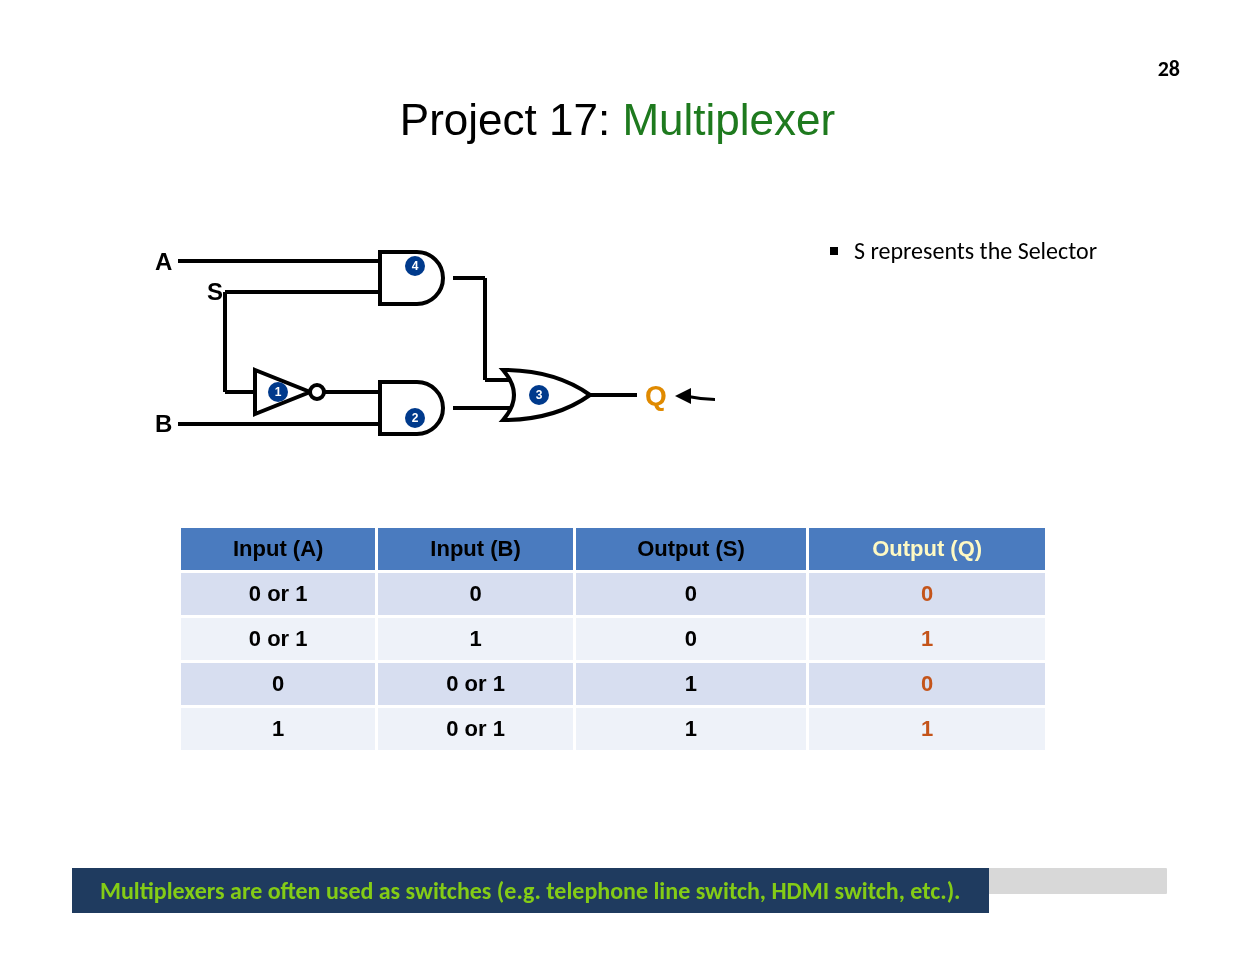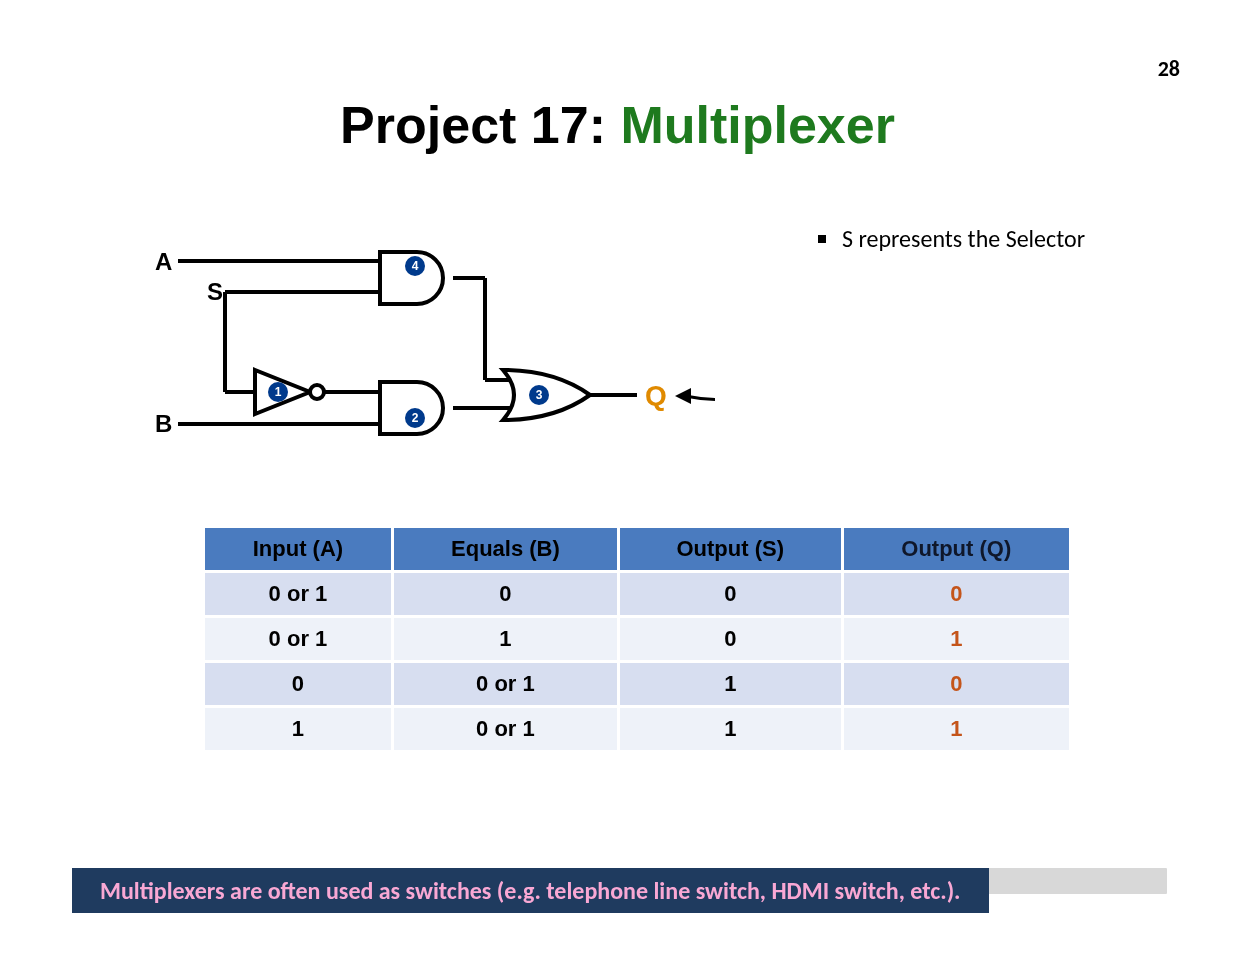--- a/index.html
+++ b/index.html
@@ -20,22 +20,22 @@
     font-family: Calibri, Arial, sans-serif;
     font-size: 22px;
     font-weight: 700;
   }
   .title {
     position: absolute;
     top: 95px;
     left: 0;
     width: 100%;
     text-align: center;
-    font-size: 52px;
-    font-weight: 700;
+    font-size: 44px;
+    font-weight: 400;
   }
   .title .prefix { color: #000; }
   .title .name   { color: #1e7a1e; }
   .diagram {
     position: absolute;
     top: 230px;
     left: 155px;
     width: 560px;
     height: 230px;
   }
@@ -50,72 +50,72 @@
   #labB { top: 180px; left: 0; }
   #labQ { top: 150px; left: 490px; color: #e08a00; font-size: 28px; }
   .notes {
     position: absolute;
     top: 220px;
     left: 810px;
     width: 370px;
     font-family: Calibri, Arial, sans-serif;
     font-size: 24px;
   }
-  .notes ul { list-style: none; padding: 0; margin: 4px; }
+  .notes ul { list-style: none; padding: 0; margin: 16px; }
   .notes li { position: relative; padding-left: 28px; line-height: 1.25; }
   .notes li::before {
     content: "";
     position: absolute;
     left: 4px; top: 11px;
     width: 8px; height: 8px;
     background: #000;
   }
   .notes .gap { height: 60px; }
   table.truth {
     position: absolute;
     top: 525px;
-    left: 202px;
+    left: 178px;
     width: 870px;
     border-collapse: collapse;
     font-family: Verdana, sans-serif;
     font-size: 22px;
     text-align: center;
   }
   table.truth th, table.truth td {
     border: 3px solid #fff;
     padding: 8px 0;
     font-weight: 700;
   }
   table.truth th {
     background: #4a7bbf;
     color: #000;
   }
   table.truth th.out {
-    color: #0f172a;
+    color: #fef9c3;
   }
   table.truth tr.odd  td { background: #d7def0; }
   table.truth tr.even td { background: #eef2f9; }
   table.truth td.out { color: #c4541a; }
   .footer {
     position: absolute;
     left: 72px;
     bottom: 60px;
     width: 1095px;
   }
   .footer .bar-back {
     background: #d8d8d8;
     color: #d8d8d8;
     padding: 4px 0;
     border-radius: 1px;
   }
   .footer .bar-front {
     position: absolute;
     left: 0; top: 0;
     background: #1f3b5f;
-    color: #f9a8d4;
+    color: #84cc16;
     padding: 8px 28px;
     font-family: Calibri, Arial, sans-serif;
     font-size: 24px;
     font-weight: 700;
     white-space: nowrap;
   }
 </style>
 </head>
 <body>
 
@@ -191,21 +191,21 @@
   </ul>
   <div class="gap"></div>
   <ul>
   </ul>
 </div>
 
 <table class="truth">
   <thead>
     <tr>
       <th>Input (A)</th>
-      <th>Equals (B)</th>
+      <th>Input (B)</th>
       <th>Output (S)</th>
       <th class="out">Output (Q)</th>
     </tr>
   </thead>
   <tbody>
     <tr class="odd">
       <td>0 or 1</td>
       <td>0</td>
       <td>0</td>
       <td class="out">0</td>

